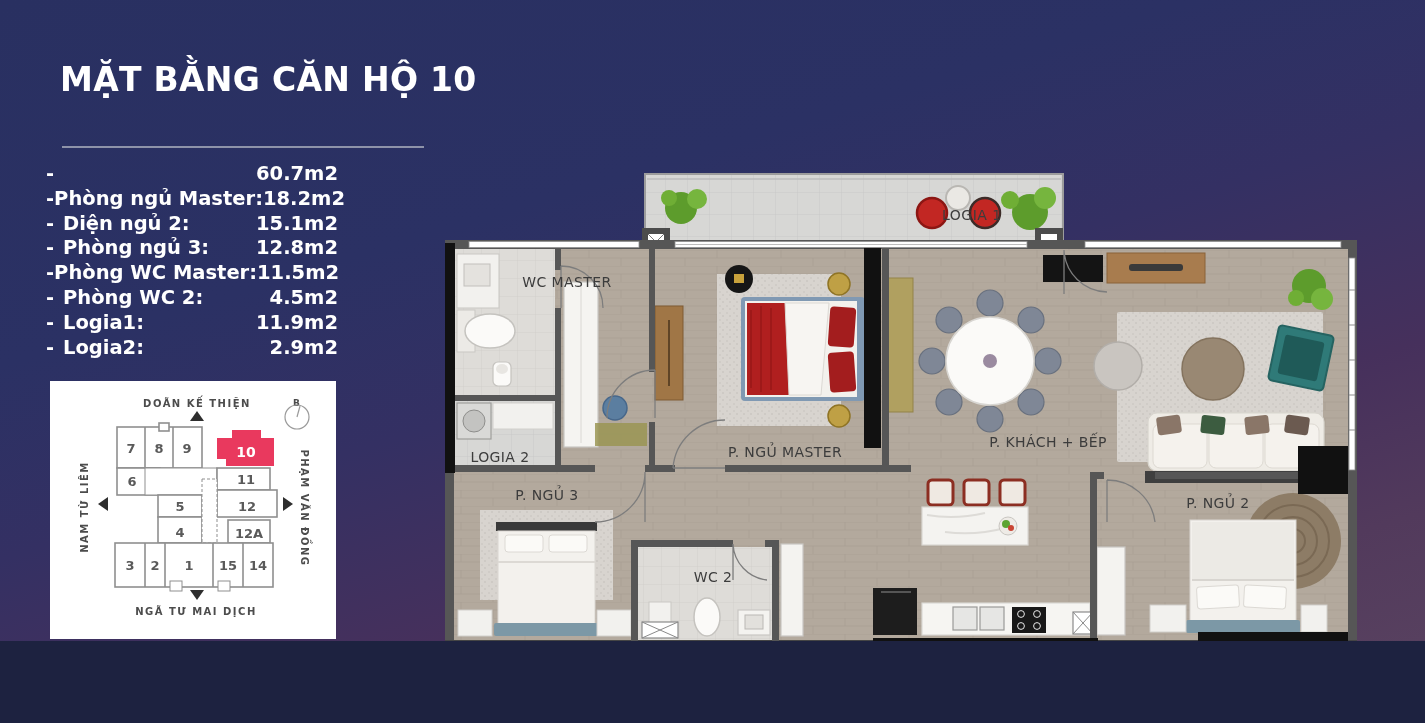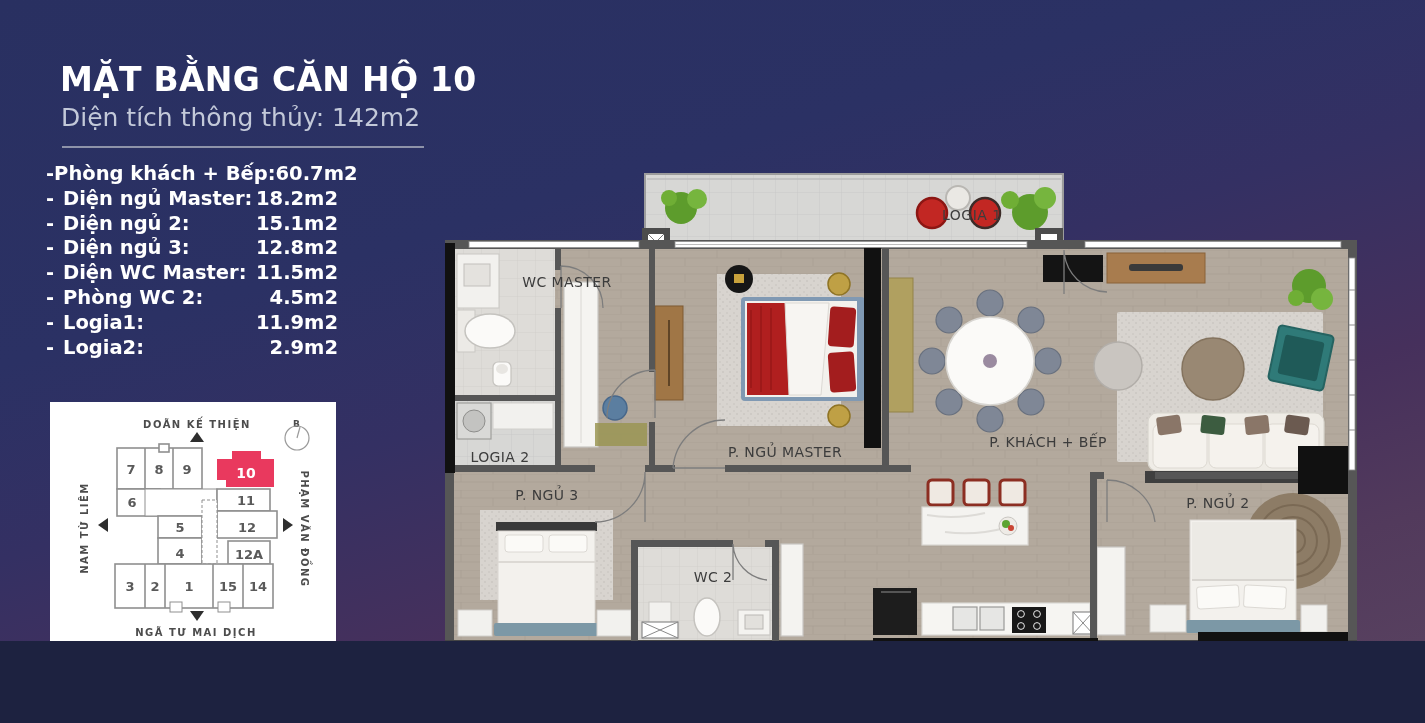--- a/index.html
+++ b/index.html
@@ -8,57 +8,55 @@
     background:linear-gradient(163deg,#293061 0%,#2b3164 34%,#343063 52%,#46305c 72%,#523a5c 88%,#57405f 100%);
     font-family:"DejaVu Sans",sans-serif;
   }
   .title{position:absolute;left:60px;top:60px;font-size:33px;font-weight:800;color:#ffffff;letter-spacing:.3px;}
   .subtitle{position:absolute;left:61px;top:103px;font-size:25px;font-weight:400;color:#c3c9d9;}
   .divider{position:absolute;left:62px;top:146px;width:362px;height:2px;background:#8e93a9;}
   .room-list{position:absolute;left:46px;top:162px;width:292px;}
   .room-row{display:flex;align-items:baseline;font-size:19.5px;font-weight:bold;color:#ffffff;line-height:24.8px;white-space:nowrap;}
   .room-row .bullet{width:17px;}
   .room-row .area{margin-left:auto;}
-  .minimap{position:absolute;left:50px;top:402px;width:286px;height:258px;background:#ffffff;}
+  .minimap{position:absolute;left:50px;top:381px;width:286px;height:258px;background:#ffffff;}
   .plan{position:absolute;left:425px;top:170px;width:912px;height:490px;margin-left:20px;}
   svg text{user-select:none;}
 </style>
 </head>
 <body>
 
 <div class="stage">
 
   <div class="title">MẶT BẰNG CĂN HỘ 10</div>
-  <div class="subtitle">Diện tích thông thủy: 142m2</div>
   <div class="divider"></div>
 
   <div class="room-list">
     <div class="room-row">
         <span class="bullet">-</span>
-        <span>Phòng khách + Bếp:</span>
         <span class="area">60.7m2</span>
       </div>
     <div class="room-row">
         <span class="bullet">-</span>
-        <span>Diện ngủ Master:</span>
+        <span>Phòng ngủ Master:</span>
         <span class="area">18.2m2</span>
       </div>
     <div class="room-row">
         <span class="bullet">-</span>
         <span>Diện ngủ 2:</span>
         <span class="area">15.1m2</span>
       </div>
     <div class="room-row">
         <span class="bullet">-</span>
-        <span>Diện ngủ 3:</span>
+        <span>Phòng ngủ 3:</span>
         <span class="area">12.8m2</span>
       </div>
     <div class="room-row">
         <span class="bullet">-</span>
-        <span>Diện WC Master:</span>
+        <span>Phòng WC Master:</span>
         <span class="area">11.5m2</span>
       </div>
     <div class="room-row">
         <span class="bullet">-</span>
         <span>Phòng WC 2:</span>
         <span class="area">4.5m2</span>
       </div>
     <div class="room-row">
         <span class="bullet">-</span>
         <span>Logia1:</span>

